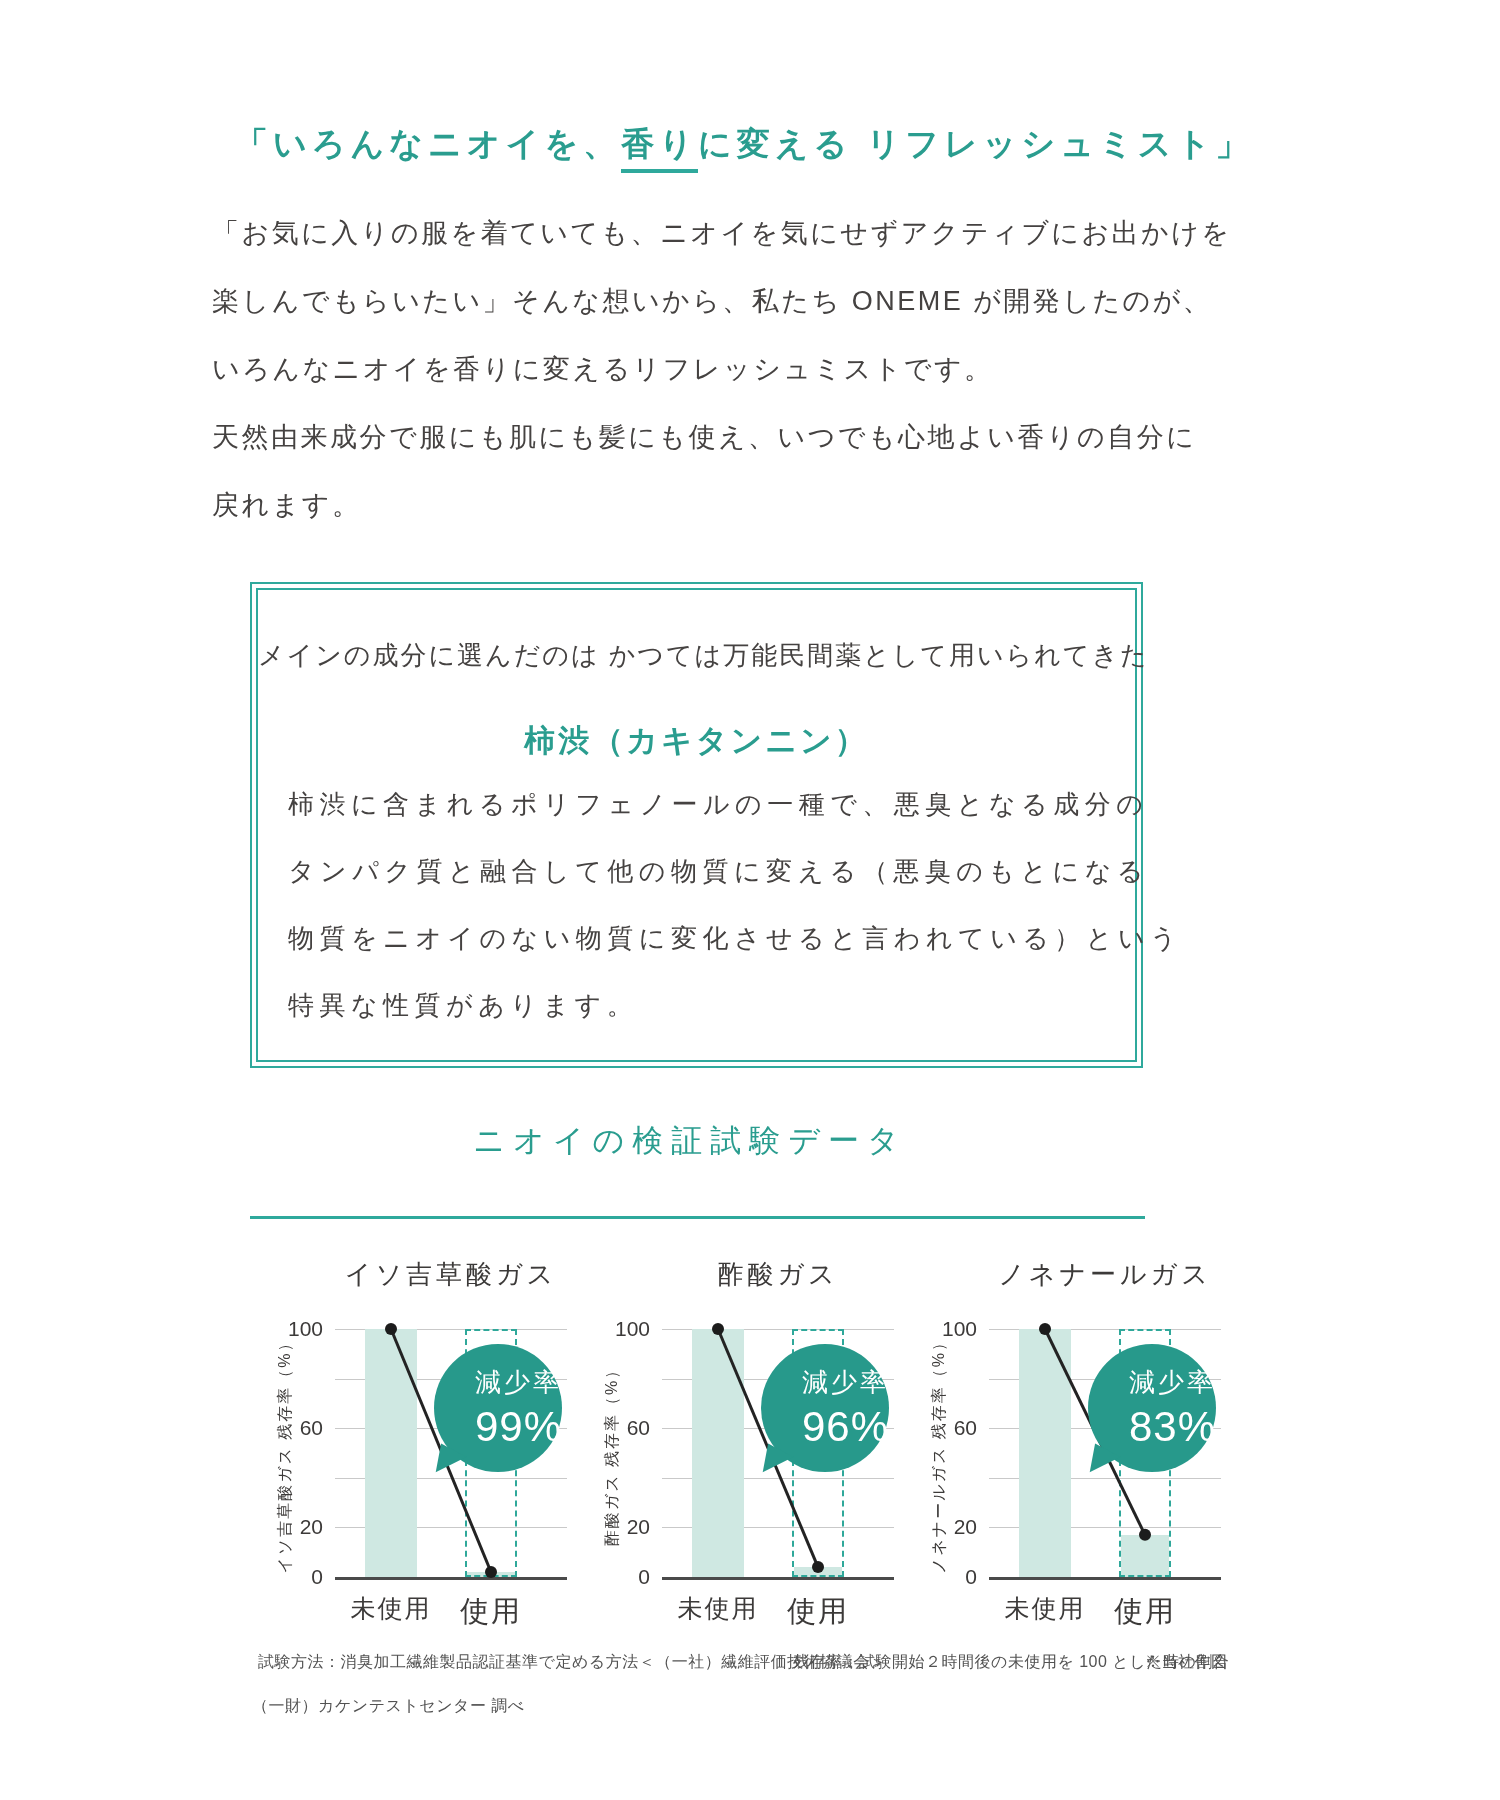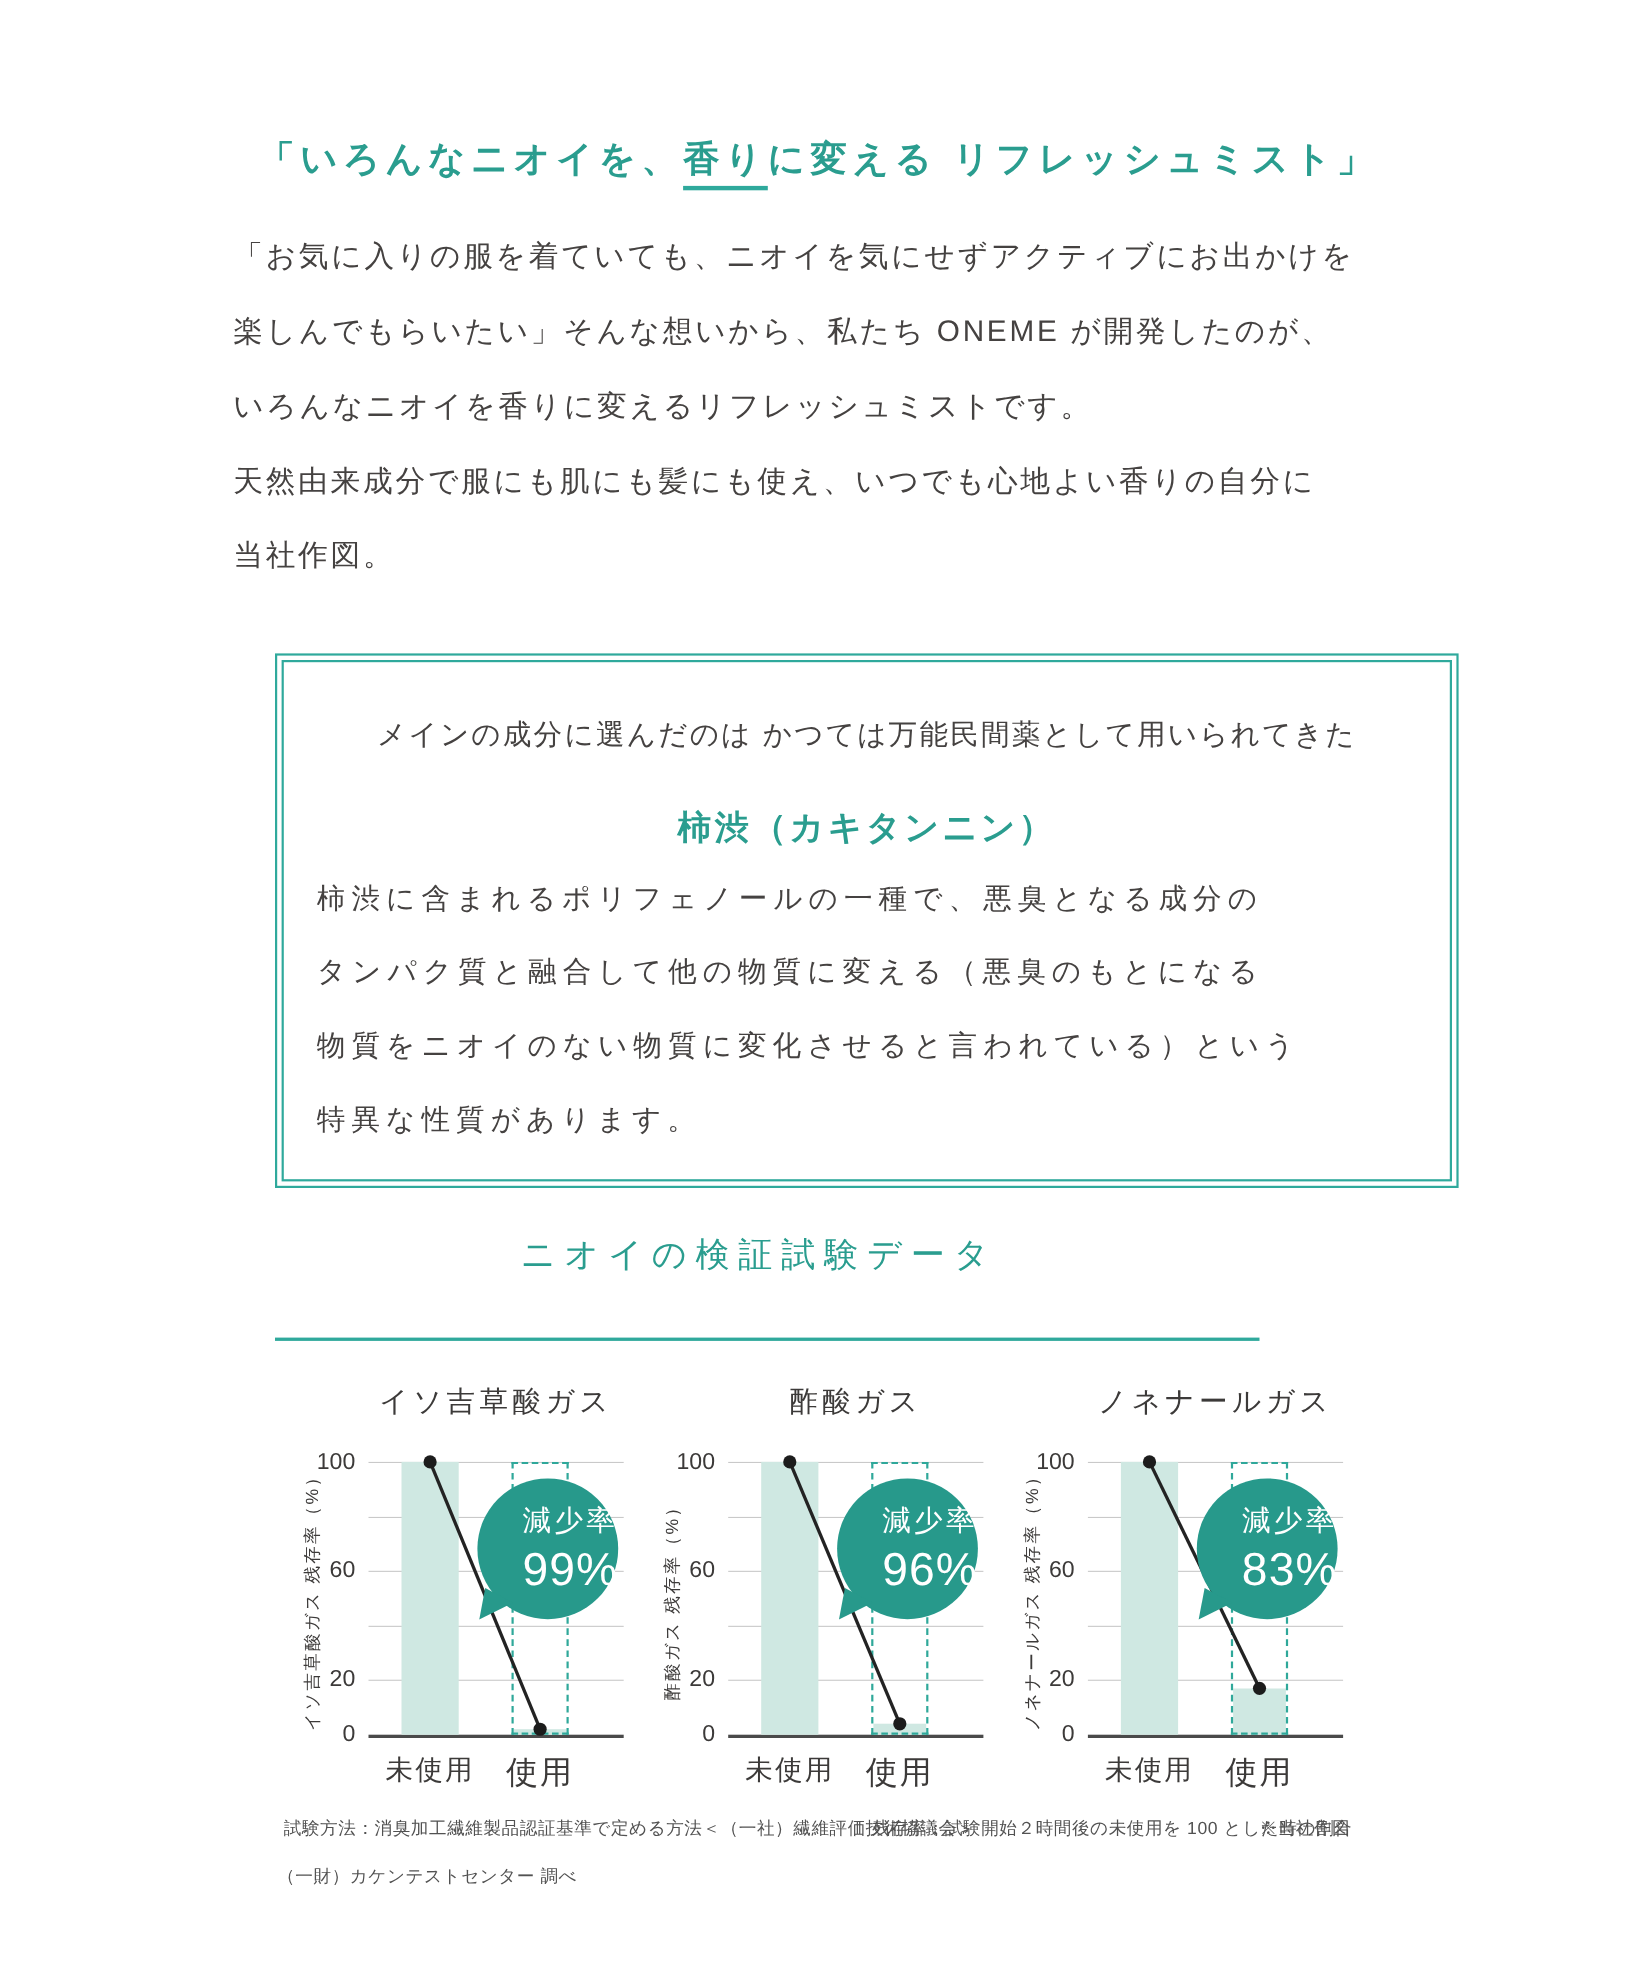--- a/index.html
+++ b/index.html
@@ -15,22 +15,22 @@
   }
   .main-title .underlined { border-bottom:4px solid #2fa99c; padding-bottom:7px; }
   
   .intro { position:absolute; left:212px; top:213px; width:920px; }
   .intro-line {
     font-size:27px; letter-spacing:2.5px; color:#454241;
     height:68px; line-height:40px; white-space:nowrap;
   }
   
   .feature-box {
-    position:absolute; left:250px; top:582px; width:1076px; height:486px;
-    border:2px solid #2fa99c; padding:4px; box-sizing:border-box;margin-top:12px;
+    position:absolute; left:250px; top:582px; width:893px; height:486px;
+    border:2px solid #2fa99c; padding:4px; box-sizing:border-box;
   }
   .feature-box-inner {
     border:2px solid #2fa99c; width:100%; height:100%;
     box-sizing:border-box; position:relative;
   }
   .box-lead {
     position:absolute; top:48px; left:0; width:100%; text-align:center;
     font-size:26px; letter-spacing:2px; color:#454241; white-space:nowrap;
   }
   .box-heading {
@@ -102,21 +102,21 @@
 
 <div class="page">
 
   <h1 class="main-title"><span>「いろんなニオイを、</span><span class="underlined">香り</span><span>に変える リフレッシュミスト」</span></h1>
 
   <div class="intro">
     <div class="intro-line">「お気に入りの服を着ていても、ニオイを気にせずアクティブにお出かけを</div>
     <div class="intro-line">楽しんでもらいたい」そんな想いから、私たち ONEME が開発したのが、</div>
     <div class="intro-line">いろんなニオイを香りに変えるリフレッシュミストです。</div>
     <div class="intro-line">天然由来成分で服にも肌にも髪にも使え、いつでも心地よい香りの自分に</div>
-    <div class="intro-line">当社作図。</div>
+    <div class="intro-line">戻れます。</div>
   </div>
 
   <div class="feature-box">
     <div class="feature-box-inner">
       <div class="box-lead">メインの成分に選んだのは かつては万能民間薬として用いられてきた</div>
       <div class="box-heading">柿渋（カキタンニン）</div>
       <div class="box-body">
         <div class="box-body-line">柿渋に含まれるポリフェノールの一種で、悪臭となる成分の</div>
         <div class="box-body-line">タンパク質と融合して他の物質に変える（悪臭のもとになる</div>
         <div class="box-body-line">物質をニオイのない物質に変化させると言われている）という</div>

